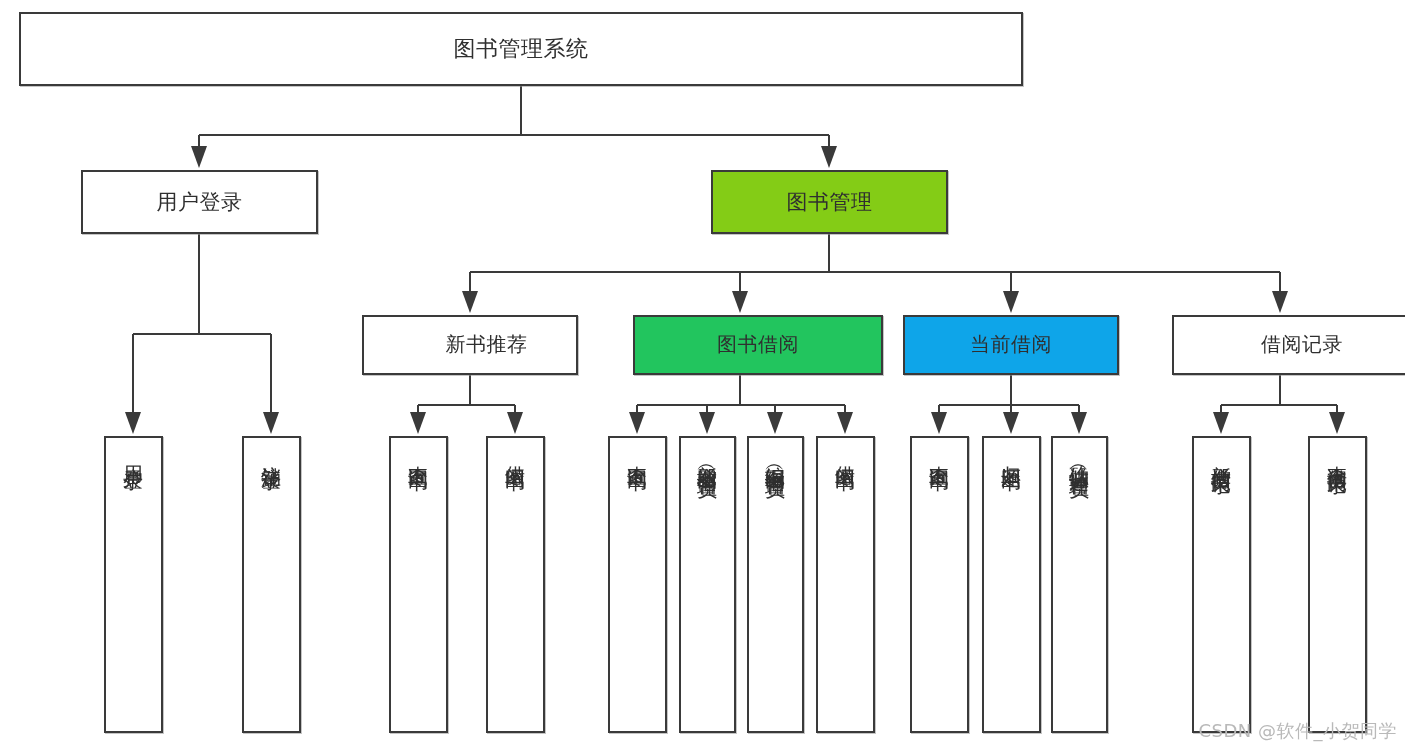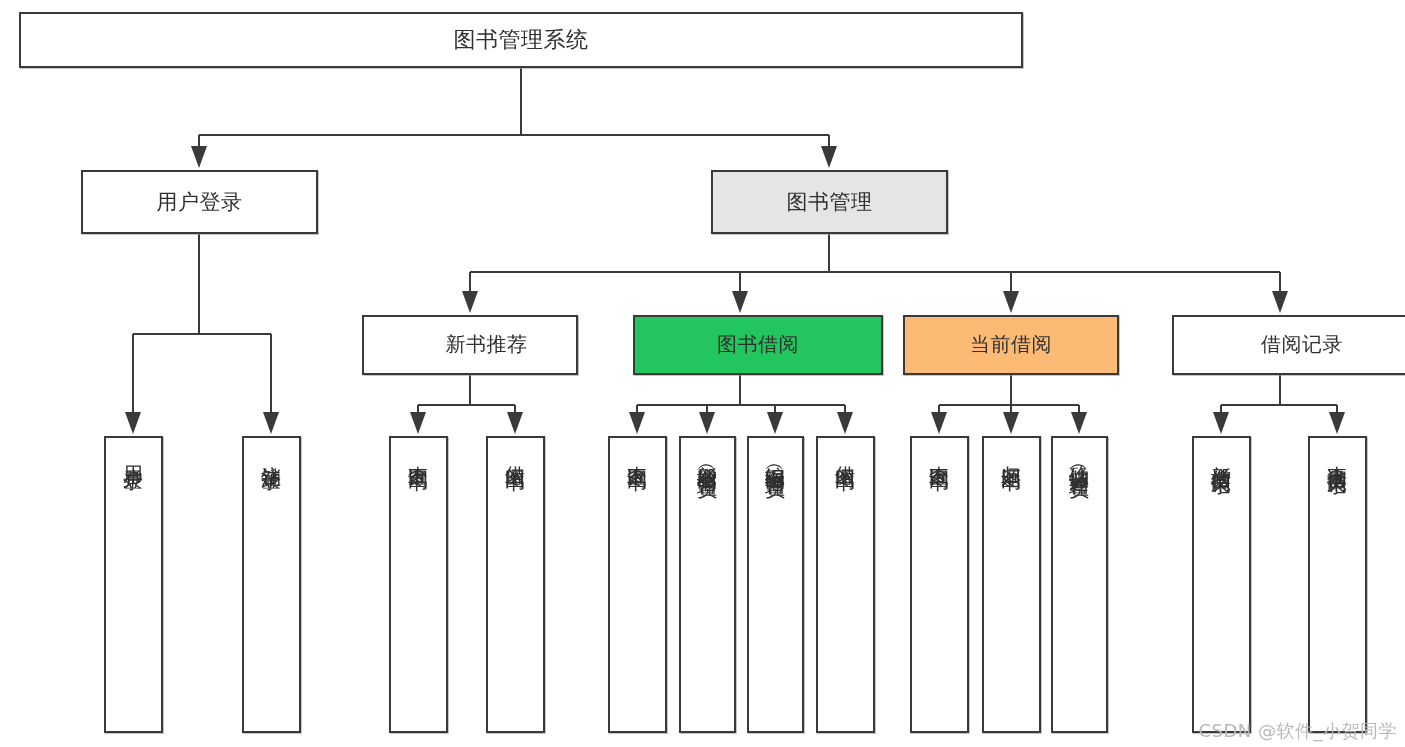--- a/index.html
+++ b/index.html
@@ -140,36 +140,36 @@
       <g>
         <line x1="1280" y1="375" x2="1280" y2="405" stroke="#3a3a3a" stroke-width="2.6" shape-rendering="crispEdges"></line>
         <line x1="1221" y1="405" x2="1337" y2="405" stroke="#3a3a3a" stroke-width="2.6" shape-rendering="crispEdges"></line>
         <line x1="1221" y1="405" x2="1221" y2="413" stroke="#3a3a3a" stroke-width="2.6" shape-rendering="crispEdges"></line>
         <polygon points="1213,412 1229,412 1221,434" fill="#3a3a3a"></polygon>
         <line x1="1337" y1="405" x2="1337" y2="413" stroke="#3a3a3a" stroke-width="2.6" shape-rendering="crispEdges"></line>
         <polygon points="1329,412 1345,412 1337,434" fill="#3a3a3a"></polygon>
       </g>
     </svg>
   <div id="node-layer">
-      <div class="node-box root" style="left: 19px; top: 12px; width: 1004px; height: 56px; border-color: rgb(58, 58, 58); background: rgb(255, 255, 255);">
+      <div class="node-box root" style="left: 19px; top: 12px; width: 1004px; height: 74px; border-color: rgb(58, 58, 58); background: rgb(255, 255, 255);">
         <span class="node-label" style="color: rgb(47, 47, 47);">图书管理系统</span>
       </div>
       <div class="node-box level1" style="left: 81px; top: 170px; width: 237px; height: 64px; border-color: rgb(58, 58, 58); background: rgb(255, 255, 255);">
         <span class="node-label" style="color: rgb(47, 47, 47);">用户登录</span>
       </div>
-      <div class="node-box level1" style="left: 711px; top: 170px; width: 237px; height: 64px; border-color: rgb(58, 58, 58); background: #e5e5e5;">
+      <div class="node-box level1" style="left: 711px; top: 170px; width: 237px; height: 64px; border-color: rgb(58, 58, 58); background: #84cc16;">
         <span class="node-label" style="color: rgb(47, 47, 47);">图书管理</span>
       </div>
       <div class="node-box level2" style="left: 362px; top: 315px; width: 216px; height: 60px; border-color: rgb(58, 58, 58); background: rgb(255, 255, 255); padding-left: 33px;">
         <span class="node-label" style="color: rgb(47, 47, 47);">新书推荐</span>
       </div>
       <div class="node-box level2" style="left: 633px; top: 315px; width: 250px; height: 60px; border-color: rgb(58, 58, 58); background: #22c55e;">
         <span class="node-label" style="color: rgb(47, 47, 47);">图书借阅</span>
       </div>
-      <div class="node-box level2" style="left: 903px; top: 315px; width: 216px; height: 60px; border-color: rgb(58, 58, 58); background: #fdba74;">
+      <div class="node-box level2" style="left: 903px; top: 315px; width: 216px; height: 60px; border-color: rgb(58, 58, 58); background: #0ea5e9;">
         <span class="node-label" style="color: rgb(47, 47, 47);">当前借阅</span>
       </div>
       <div class="node-box level2" style="left: 1172px; top: 315px; width: 260px; height: 60px; border-color: rgb(58, 58, 58); background: rgb(255, 255, 255);">
         <span class="node-label" style="color: rgb(47, 47, 47);">借阅记录</span>
       </div>
       <div class="node-box leaf vertical" style="left: 104px; top: 436px; width: 59px; height: 297px; border-color: rgb(58, 58, 58); background: rgb(255, 255, 255);">
         <span class="node-label" style="color: rgb(47, 47, 47);">用户登录</span>
       </div>
       <div class="node-box leaf vertical" style="left: 242px; top: 436px; width: 59px; height: 297px; border-color: rgb(58, 58, 58); background: rgb(255, 255, 255);">
         <span class="node-label" style="color: rgb(47, 47, 47);">注销登录</span>

